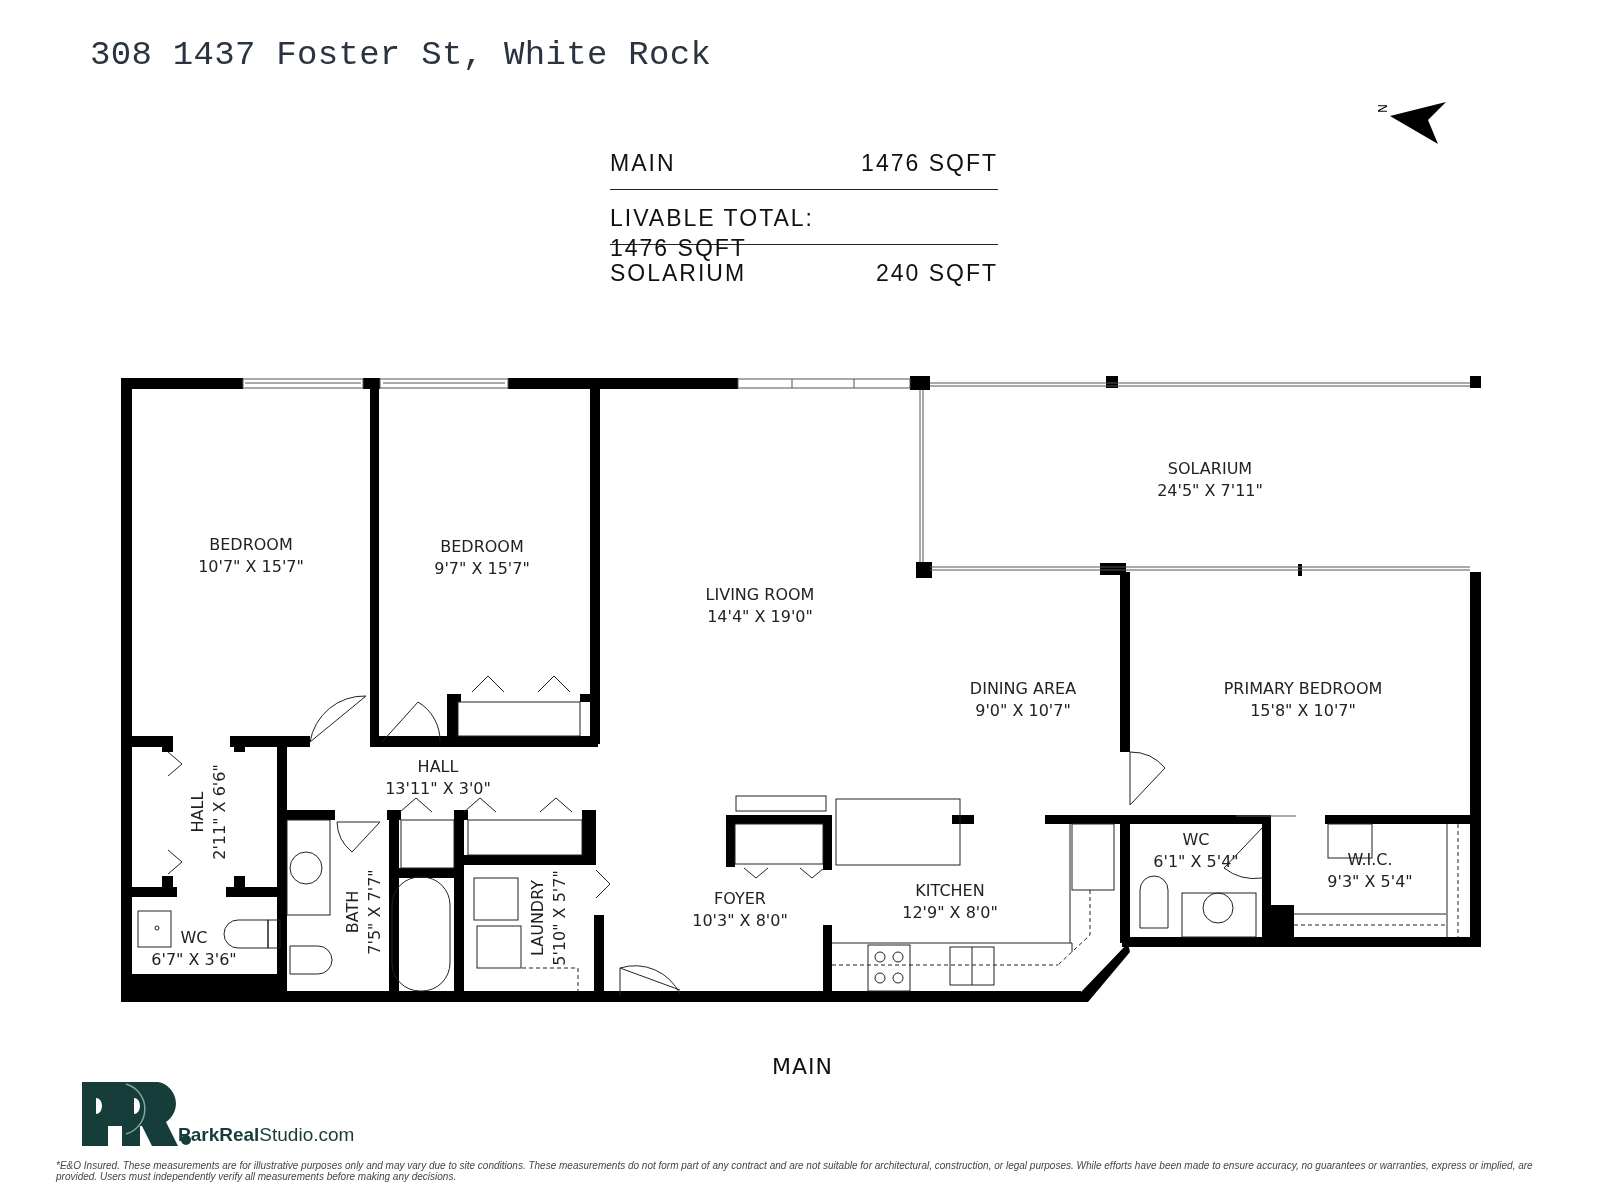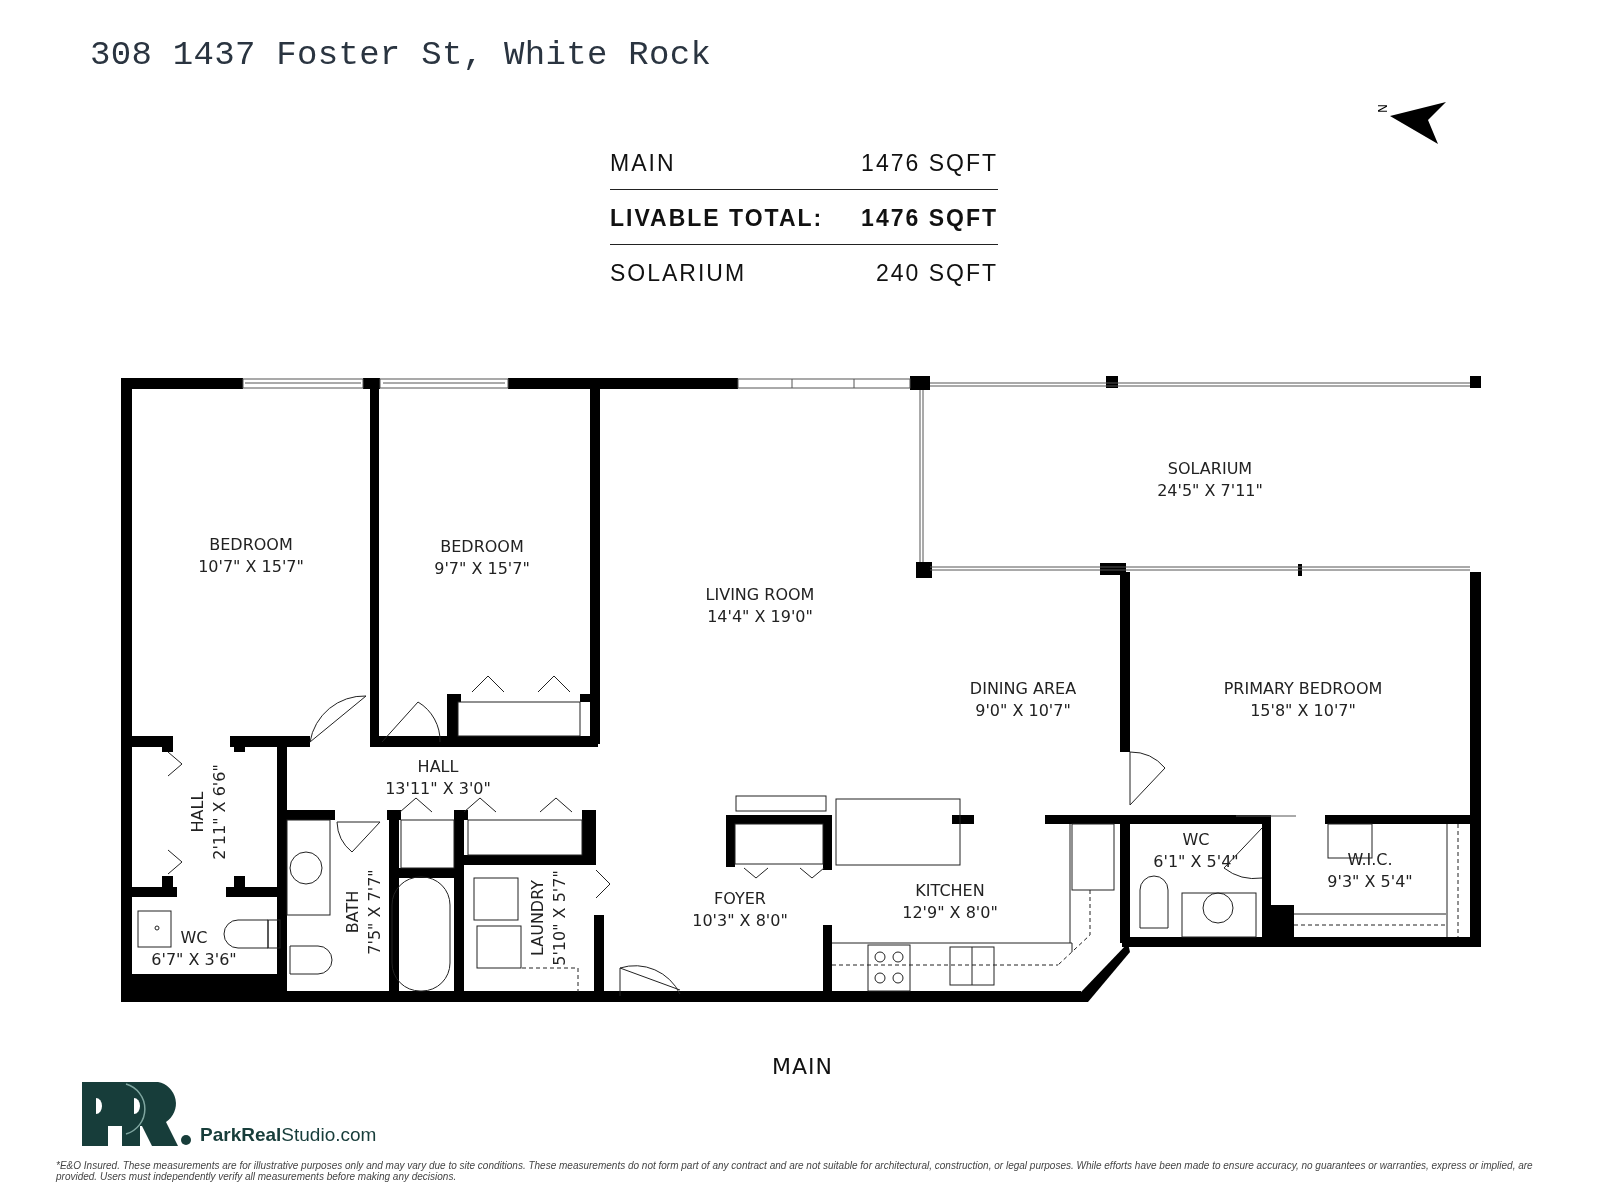--- a/index.html
+++ b/index.html
@@ -1,27 +1,27 @@
 <!DOCTYPE html>
 <html><head>
 <meta charset="utf-8">
 <style>
   html,body{margin:0;padding:0;background:#ffffff;}
   body{width:1600px;height:1200px;position:relative;overflow:hidden;font-family:"DejaVu Sans","Liberation Sans",sans-serif;color:#111;}
   .title{position:absolute;left:70px;top:36px;font-size:34px;color:#2a3440;font-family:Liberation Mono, monospace;letter-spacing:0.3px;margin-left:20px;}
   .area-table{position:absolute;left:610px;top:148px;width:388px;font-family:"Liberation Sans",sans-serif;}
   .area-row{display:flex;justify-content:space-between;font-size:23px;letter-spacing:2px;color:#111;height:30px;line-height:30px;}
-  .area-row.bold{font-weight:bold;}
+  .area-row.bold{font-weight:normal;flex-direction:column;}
   .area-sep{height:0;border-top:1.5px solid #222;margin:11px 0 13px 0;}
   .compass{position:absolute;left:1374px;top:98px;width:80px;height:50px;}
   .plan{position:absolute;left:0;top:0;width:1600px;height:1200px;}
   .room-label{font-family:"DejaVu Sans","Liberation Sans",sans-serif;font-size:16px;fill:#222;text-anchor:middle;}
   .floor-label{position:absolute;left:772px;top:1054px;font-size:22px;letter-spacing:1px;color:#111;font-family:"DejaVu Sans",sans-serif;}
   .logo{position:absolute;left:80px;top:1082px;width:330px;height:64px;}
-  .logo-text{position:absolute;left:200px;top:1124px;font-size:19px;color:#173d3a;font-family:"Liberation Sans",sans-serif;}
+  .logo-text{position:absolute;left:178px;top:1124px;font-size:19px;color:#173d3a;font-family:"Liberation Sans",sans-serif;}
   .logo-text b{font-weight:bold;}
   .disclaimer{position:absolute;left:56px;top:1160px;width:1500px;font-size:10px;line-height:11px;color:#444;font-style:italic;font-family:"Liberation Sans",sans-serif;}
 </style>
 </head>
 <body>
 
 <div class="title">308 1437 Foster St, White Rock</div>
 
 <div class="area-table">
   <div class="area-row">

